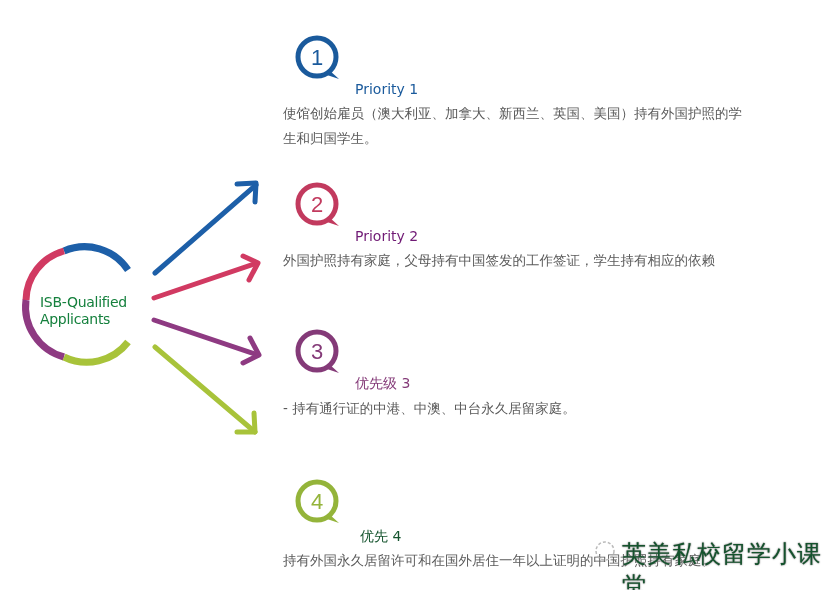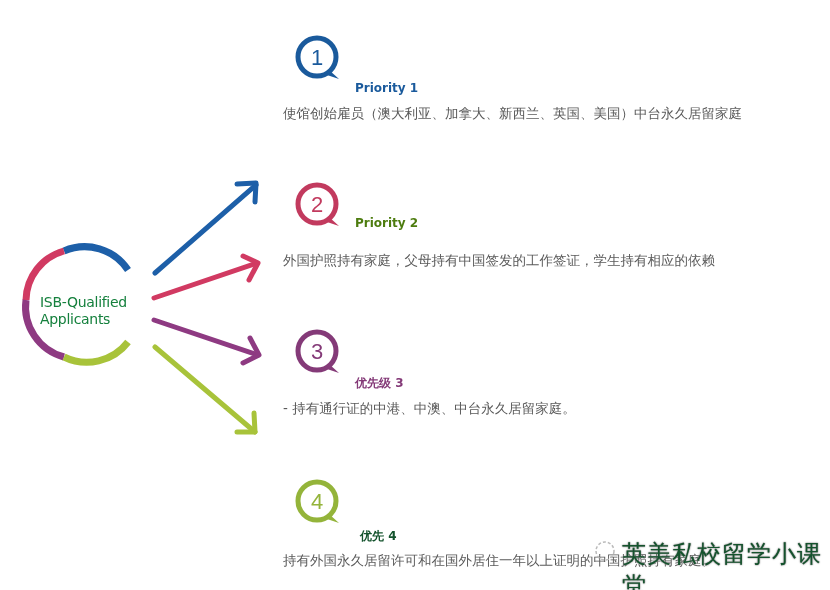--- a/index.html
+++ b/index.html
@@ -1,21 +1,21 @@
 <!DOCTYPE html>
 <html><head>
 <meta charset="utf-8">
 <style>
   html, body { margin:0; padding:0; background:#ffffff; }
   body { width:830px; height:590px; position:relative; overflow:hidden;
          font-family:"DejaVu Sans", "Liberation Sans", sans-serif; color:#555; }
   .abs { position:absolute; }
   .ring-label { position:absolute; left:40px; top:294px; font-size:14px; line-height:17px; color:#15803d; letter-spacing:-0.3px; }
   .badge { position:absolute; width:52px; height:52px; }
-  .prio { position:absolute; font-size:12px;font-weight:bold; }
+  .prio { position:absolute; font-size:14px; }
   .desc { position:absolute; left:283px; font-size:13.5px; line-height:25px; color:#5a5a5a; }
   .watermark { position:absolute; left:590px; top:538px; font-size:24px; color:#14532d;
                text-shadow:0 0 2px #888, 0 0 1px #666; letter-spacing:1px; }
   .wm-icon { position:absolute; left:594px; top:540px; width:22px; height:22px; }
 </style>
 </head>
 <body>
 
 <svg class="abs" style="left:0;top:230px" width="150" height="150" viewBox="0 0 150 150">
   <g fill="none" stroke-width="7" stroke-linecap="butt">
@@ -66,26 +66,27 @@
     <path d="M36 37 L46 46 L34 42 Z" fill="#843a78"></path>
   <text x="24" y="32" text-anchor="middle" font-size="22" fill="#843a78" font-family="Liberation Sans, sans-serif">3</text>
 </svg>
 <svg class="badge" style="left:293px;top:477px" viewBox="0 0 52 52">
   <circle cx="24" cy="24" r="19" fill="#fff" stroke="#94b43a" stroke-width="5"></circle>
     <path d="M36 37 L46 46 L34 42 Z" fill="#94b43a"></path>
   <text x="24" y="32" text-anchor="middle" font-size="22" fill="#94b43a" font-family="Liberation Sans, sans-serif">4</text>
 </svg>
 
 <div class="prio" style="left:355px;top:81px;color:#1a5a9c">Priority 1</div>
-<div class="prio" style="left:355px;top:216px;color:#4d7c0f">Priority 2</div>
+<div class="prio" style="left:355px;top:228px;color:#701a75">Priority 2</div>
 <div class="prio" style="left:355px;top:375px;color:#843a78">优先级 3</div>
 <div class="prio" style="left:360px;top:528px;color:#14532d">优先 4</div>
 
 <div class="desc" style="top:101px">
-  <div>使馆创始雇员（澳大利亚、加拿大、新西兰、英国、美国）中台永久居留家庭</div>
+  <div>使馆创始雇员（澳大利亚、加拿大、新西兰、英国、美国）持有外国护照的学</div>
+  <div>生和归国学生。</div>
 </div>
 <div class="desc" style="top:248px">
   <div>外国护照持有家庭，父母持有中国签发的工作签证，学生持有相应的依赖</div>
 </div>
 <div class="desc" style="top:396px">
   <div style="margin-bottom:12px">- 持有通行证的中港、中澳、中台永久居留家庭。</div>
 </div>
 <div class="desc" style="top:548px">
   <div>持有外国永久居留许可和在国外居住一年以上证明的中国护照持有家庭。</div>
 </div>

